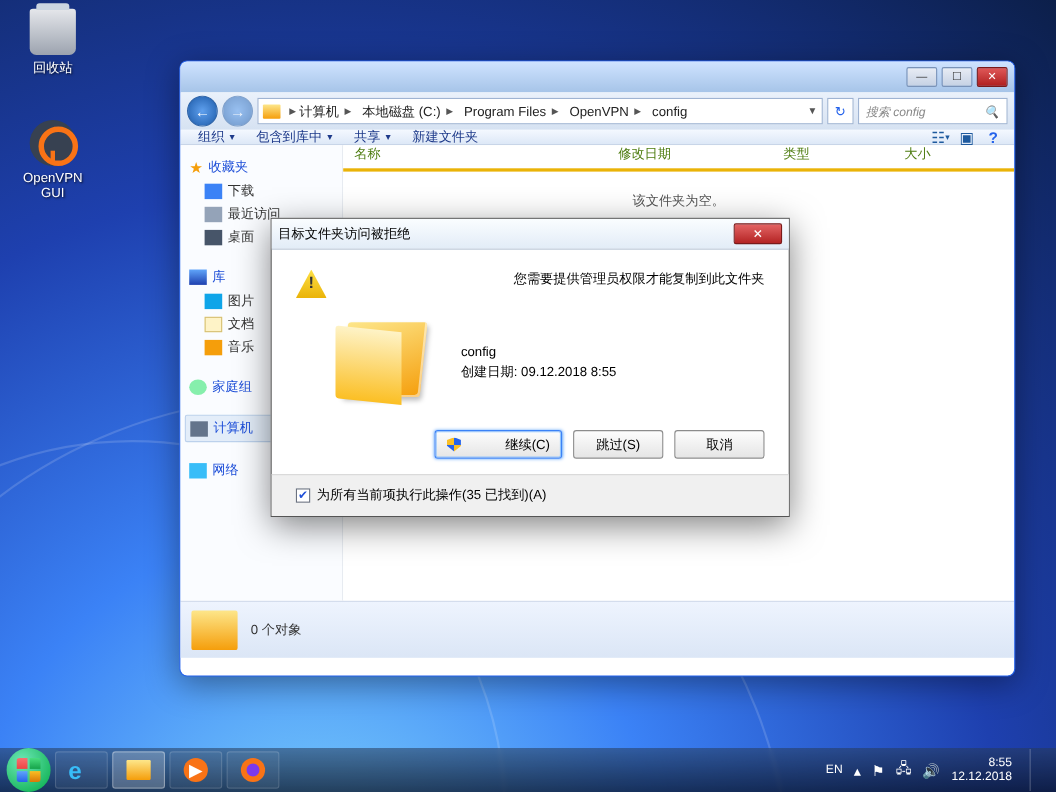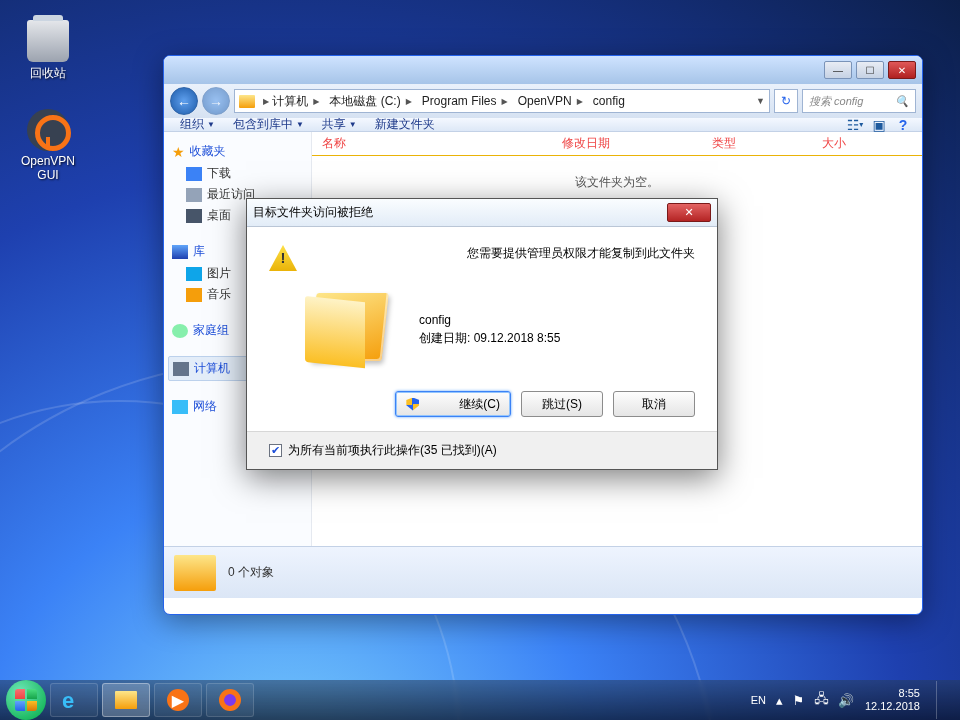--- a/index.html
+++ b/index.html
@@ -3,21 +3,21 @@
 <meta charset="utf-8">
 <style>
 * { box-sizing: border-box; margin: 0; padding: 0; font-family: "Segoe UI", Tahoma, sans-serif; }
 body { width: 960px; height: 720px; overflow: hidden; position: relative;
   background: radial-gradient(circle at 30% 110%, #7dd3fc 0%, #3b82f6 30%, #1e40af 60%, #0c1f4a 100%); }
 
 
 .desktop-icon { position: absolute; width: 72px; text-align: center; color: #fff; font-size: 12px;
   text-shadow: 1px 1px 2px rgba(0,0,0,.8); cursor: pointer; }
 .desktop-icon .ic { width: 42px; height: 42px; margin: 0 auto 3px; }
-.recycle-bin { top: 20px; left: 12px; }
+.recycle-bin { top: 8px; left: 12px; }
 .recycle-bin .ic { background: linear-gradient(#e5e7eb,#9ca3af); border-radius: 3px 3px 6px 6px; position:relative;}
 .recycle-bin .ic::before{content:"";position:absolute;left:6px;right:6px;top:-5px;height:6px;background:#cbd5e1;border-radius:3px 3px 0 0;}
 .ovpn { top: 109px; left: 12px; }
 .ovpn .ic { border-radius:50%; background:#374151; position:relative; }
 .ovpn .ic::before{content:"";position:absolute;left:8px;top:6px;width:26px;height:26px;border:5px solid #f97316;border-radius:50%;}
 .ovpn .ic::after{content:"";position:absolute;left:19px;top:28px;width:4px;height:10px;background:#f97316;}
 
 
 .win { position:absolute; left:163px; top:55px; width:760px; height:560px;
   border:1px solid #2563eb; border-radius:7px; background:#fff; box-shadow:0 6px 30px rgba(0,0,0,.4);
@@ -25,35 +25,35 @@
 .chrome { height:28px; background:linear-gradient(#cfe3ff,#a6c4e8); display:flex; justify-content:flex-end; align-items:center; padding:0 6px; gap:4px;}
 .cbtn { width:28px; height:18px; background:linear-gradient(#e8ecf4,#c6d2e4); border:1px solid #7a93b8; border-radius:2px; font-size:10px; display:flex;align-items:center;justify-content:center; color:#333;}
 .cbtn.x{ background:linear-gradient(#e05858,#b02020); color:#fff; border-color:#7a1a1a;}
 .navbar{ height:34px; background:linear-gradient(#eaf1fb,#d6e2f2); display:flex; align-items:center; padding:0 6px; gap:4px;}
 .navbtn{width:28px;height:28px;border-radius:50%;background:radial-gradient(#5fa0ee,#1c5aa8);display:flex;align-items:center;justify-content:center;color:#fff;font-size:14px;border:1px solid #2f64a8;}
 .addr{ flex:1; height:24px; background:#fff; border:1px solid #9fb4d3; display:flex; align-items:center; font-size:12px; padding:0 4px; gap:2px;}
 .crumb{ display:flex; align-items:center; gap:3px; padding:0 4px; color:#222;}
 .crumb .tri{ font-size:8px; color:#555; margin-left:2px;}
 .fld-ico{width:16px;height:13px;background:linear-gradient(#fde68a,#f59e0b);border-radius:1px;display:inline-block;}
 .refresh{width:24px;height:24px;border:1px solid #9fb4d3;background:#fff;display:flex;align-items:center;justify-content:center;font-size:12px;color:#2563eb;}
-.search{width:114px;height:24px;border:1px solid #9fb4d3;background:#fff;font-size:11px;font-style:italic;color:#888;padding:0 6px;display:flex;align-items:center;justify-content:space-between;}
+.search{width:136px;height:24px;border:1px solid #9fb4d3;background:#fff;font-size:11px;font-style:italic;color:#888;padding:0 6px;display:flex;align-items:center;justify-content:space-between;}
 .toolbar{ height:14px; background:linear-gradient(#f4f8ff,#dde8f7); border-bottom:1px solid #c3d1e6; display:flex; align-items:center; padding:0 8px; font-size:12px; gap:2px;}
 .tb-item{ padding:3px 8px; display:flex; align-items:center; gap:3px; color:#1e3a8a;}
 .tb-item .dd{font-size:8px;}
 .tb-spacer{flex:1;}
 .tb-icon{width:22px;height:22px;display:flex;align-items:center;justify-content:center;color:#1e5a9e;border:1px solid transparent;border-radius:2px;font-size:14px;}
 .body{ display:flex; height:calc(100% - 28px - 34px - 30px - 52px);}
 .side{ width:148px; background:#fafcff; border-right:1px solid #e5e9f0; padding:8px 4px; font-size:12px; overflow:hidden;}
 .sg-head{display:flex;align-items:center;gap:5px;padding:3px 4px;color:#1d4ed8;}
 .sg-item{display:flex;align-items:center;gap:5px;padding:2px 4px 2px 18px;color:#333;}
 .sg-sep{height:14px;}
 .ico-sm{width:16px;height:14px;display:inline-block;}
 .star{color:#f59e0b;font-size:14px;}
 .content{flex:1;background:#fff;position:relative;}
-.cols{display:flex;font-size:12px;color:#ef4444;border-bottom:1px solid #eab308;height:24px;align-items:center;}
+.cols{display:flex;font-size:12px;color:#4d7c0f;border-bottom:3px solid #eab308;height:24px;}
 .col{padding:0 10px;}
 .col.name{width:240px;}.col.mod{width:150px;}.col.type{width:110px;}.col.size{flex:1;}
 .empty{position:absolute;left:0;right:0;top:42px;text-align:center;font-size:12px;color:#555;}
 .status{height:52px;background:linear-gradient(#eef4fe,#dbe6f6);border-top:1px solid #c3d1e6;display:flex;align-items:center;gap:12px;padding:0 10px;font-size:12px;color:#333;}
 .status .ic-big{width:42px;height:36px;background:linear-gradient(#fde68a,#f59e0b);border-radius:2px;}
 
 
 .dlg{position:absolute;left:246px;top:198px;width:472px;background:#fff;border:1px solid #555;box-shadow:0 8px 30px rgba(0,0,0,.5);font-size:12px;}
 .dlg-title{height:28px;background:linear-gradient(#fafdff,#e2ecf7);display:flex;align-items:center;padding:0 6px;border-bottom:1px solid #bac6d6;}
 .dlg-title span{flex:1;}
@@ -192,20 +192,24 @@
       <div class="sg-sep"></div>
       <div class="sg-head">
           <span class="ico-sm" style="background:linear-gradient(#60a5fa,#1e40af)"></span>
           <span>库</span>
         </div>
       <div class="sg-item">
           <span class="ico-sm" style="background:#0ea5e9"></span>
           <span>图片</span>
         </div>
       <div class="sg-item">
+          <span class="ico-sm" style="background:#fef3c7;border:1px solid #d6c074"></span>
+          <span>文档</span>
+        </div>
+      <div class="sg-item">
           <span class="ico-sm" style="background:#f59e0b"></span>
           <span>音乐</span>
         </div>
       <div class="sg-sep"></div>
       <div class="sg-head">
           <span class="ico-sm" style="background:#86efac;border-radius:50%"></span>
           <span>家庭组</span>
         </div>
       <div class="sg-sep"></div>
       <div class="sg-head" style="background:#e3edf9;border:1px solid #bcd1ec;border-radius:2px;">

